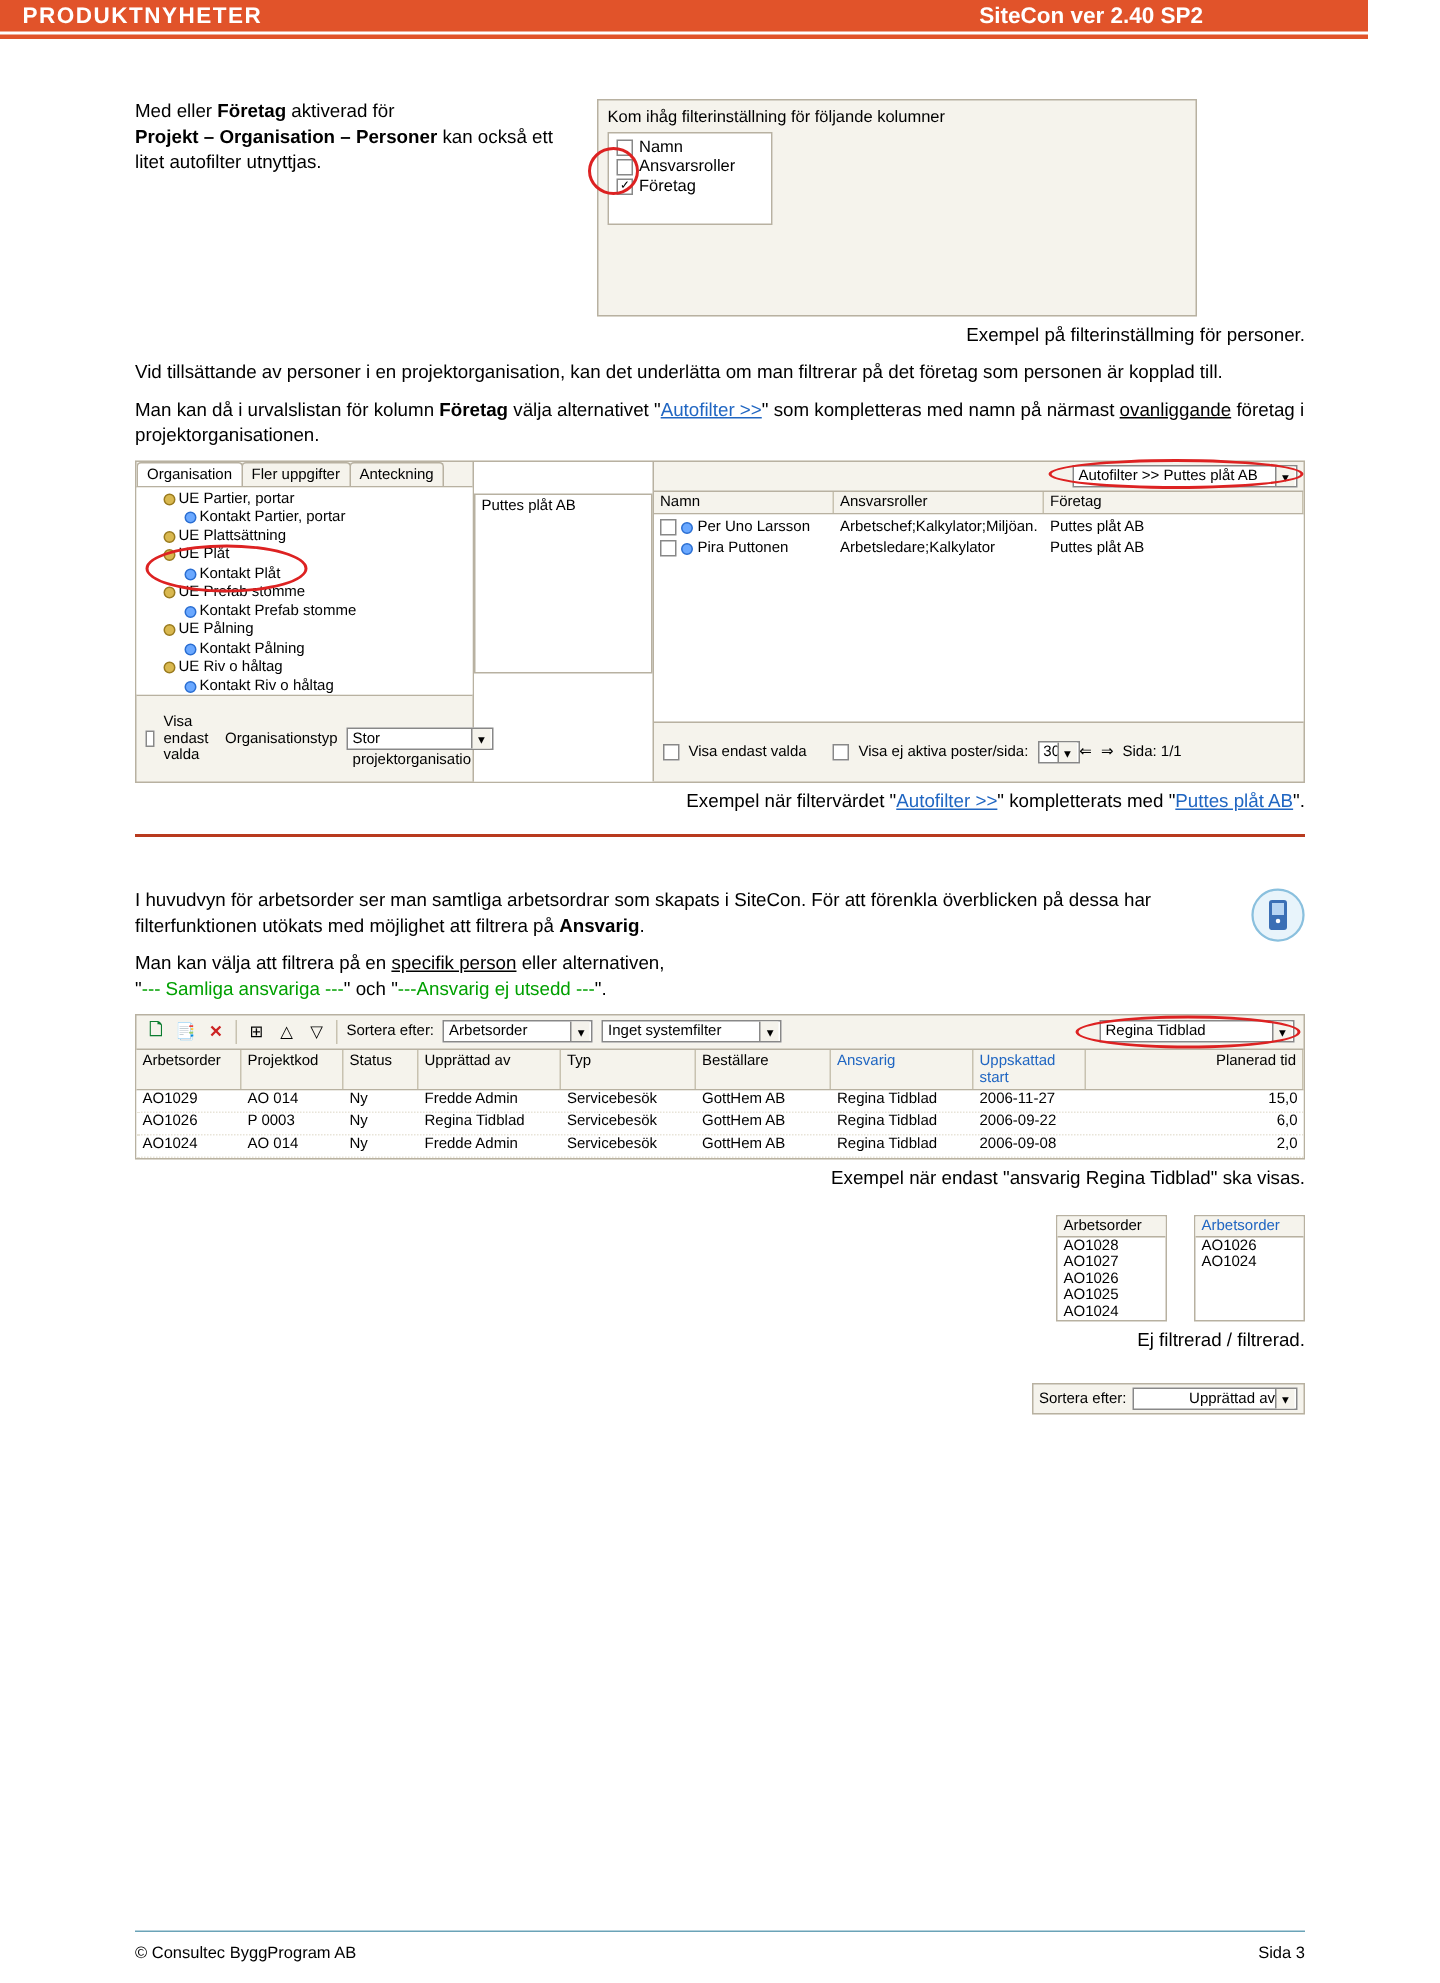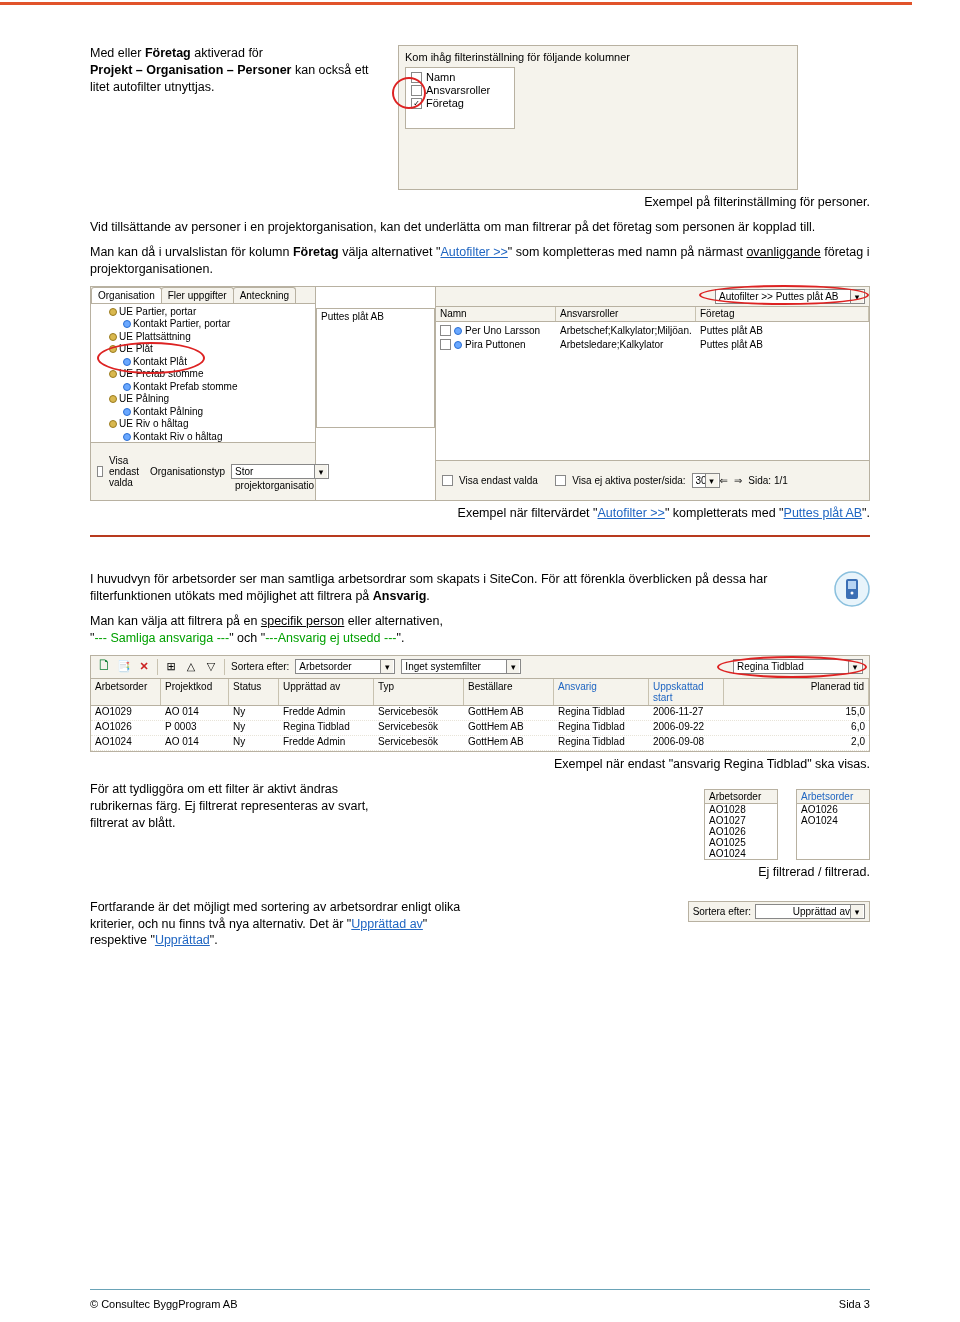--- a/index.html
+++ b/index.html
@@ -87,20 +87,24 @@
   .shot-sort { border:1px solid #b8b1a1; background:#f5f3ec; font-size:10px; display:inline-flex; align-items:center; gap:4px; padding:2px 4px; float:right; margin-top:2px; }
 
   .footer { position:absolute; bottom:14px; left:90px; right:90px; display:flex; justify-content:space-between; font-size:11px; }
   .footer-rule { position:absolute; bottom:34px; left:90px; right:90px; border-top:1px solid #6aa3b7; }
   .clear { clear:both; }
 </style>
 </head>
 <body>
 <div class="page">
 
+<div class="header-bar">
+  <span class="header-left">PRODUKTNYHETER</span>
+  <span class="header-right">SiteCon ver 2.40 SP2</span>
+</div>
 <div class="header-thin"></div>
 
 <div class="content">
 
   <div class="top-flex">
     <div class="top-left">
       <p>
         <span>Med eller </span><span class="bold">Företag</span><span> aktiverad för</span><br>
         <span class="bold">Projekt – Organisation – Personer</span><span> kan också ett litet autofilter utnyttjas.</span>
       </p>
@@ -327,21 +331,20 @@
         <div class="shot3-td" style="width:90px;">GottHem AB</div>
         <div class="shot3-td" style="width:95px;">Regina Tidblad</div>
         <div class="shot3-td" style="width:75px;">2006-09-08</div>
         <div class="shot3-td" style="flex:1;text-align:right;">2,0</div>
       </div>
     </div>
   </div>
   <p class="caption-right">Exempel när endast "ansvarig Regina Tidblad" ska visas.</p>
 
   <div style="display:flex; gap:30px; align-items:flex-start;">
-    <p style="width:300px;">För att tydliggöra om ett filter är aktivt ändras rubrikernas färg. Ej filtrerat representeras av svart, filtrerat av blått.</p>
     <div style="flex:1;">
       <div class="small-lists">
         <div class="small-list">
           <div class="small-list-head">Arbetsorder</div>
           <div class="small-list-body">
             <div>AO1028</div>
             <div>AO1027</div>
             <div>AO1026</div>
             <div>AO1025</div>
             <div>AO1024</div>
@@ -355,23 +358,20 @@
           </div>
         </div>
       </div>
       <p class="caption-right" style="margin-top:4px;">
         <span>Ej filtrerad</span><span>   /   </span><span>filtrerad.</span>
       </p>
     </div>
   </div>
 
   <div style="display:flex; gap:20px; align-items:flex-start; margin-top:10px;">
-    <p style="width:380px;">
-      <span>Fortfarande är det möjligt med sortering av arbetsordrar enligt olika kriterier, och nu finns två nya alternativ. Det är </span>"<span class="blue-link">Upprättad av</span>"<span> respektive </span>"<span class="blue-link">Upprättad</span>".
-    </p>
     <div style="flex:1; text-align:right;">
       <div class="shot-sort">
         <span>Sortera efter:</span>
         <span class="dropdown-fake" style="width:110px;">Upprättad av</span>
       </div>
     </div>
   </div>
   <div class="clear"></div>
 
 </div>

